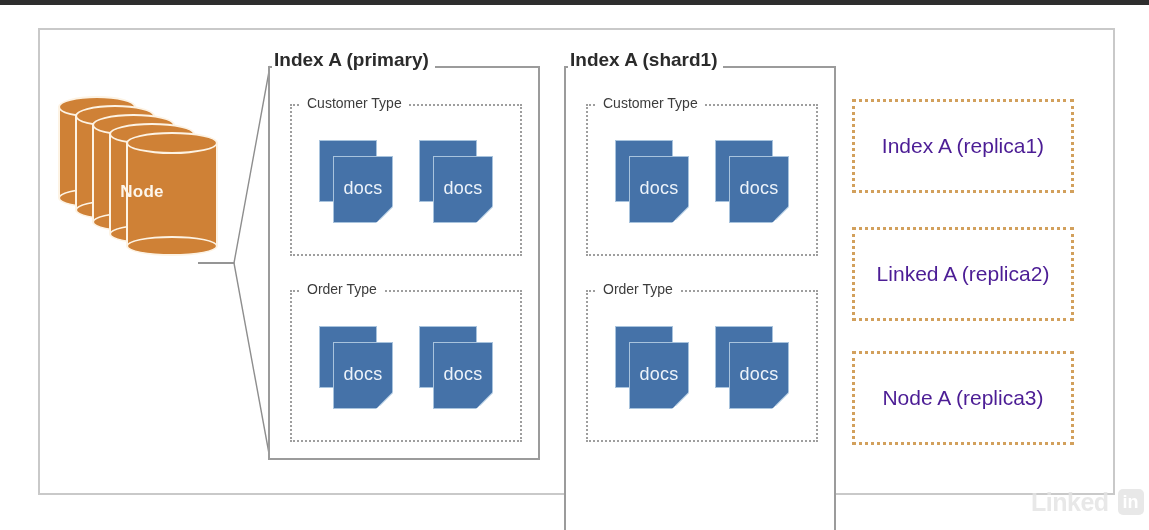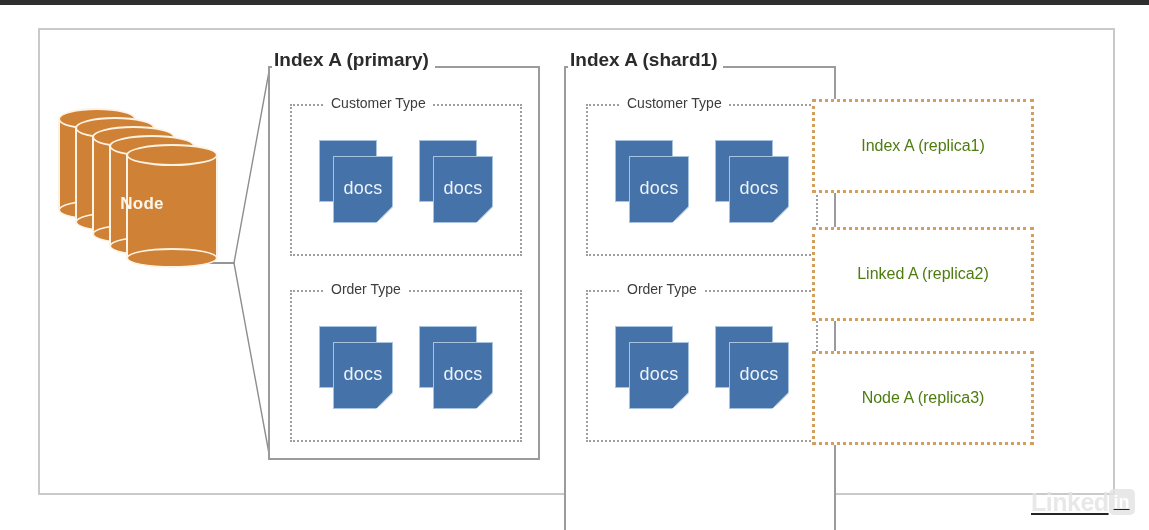--- a/index.html
+++ b/index.html
@@ -30,21 +30,21 @@
     left: 38px; top: 28px;
     width: 1077px; height: 467px;
     border: 2px solid #c9c9c9;
     background: #ffffff;
     box-sizing: border-box;
   }
 
   
   .node-stack {
     position: absolute;
-    left: 58px; top: 108px;
+    left: 58px; top: 96px;
     width: 168px; height: 148px;
   }
   .cyl {
     position: absolute;
     box-sizing: border-box;
   }
   .cyl .body {
     position: absolute;
     left: 0; top: 10px;
     width: 100%;
@@ -132,21 +132,20 @@
     position: absolute;
     top: -11px;
     left: 8px;
     background: #ffffff;
     padding: 0 7px;
     font-size: 14px;
     color: #3c3c3c;
     white-space: nowrap;
     line-height: 16px;
     z-index: 6;
-    margin-left: 24px;
   }
 
   .docs-row {
     position: absolute;
     left: 0; right: 0;
     top: 34px;
     display: flex;
     justify-content: center;
     gap: 26px;
   }
@@ -199,45 +198,44 @@
     font-size: 18px;
     letter-spacing: 0.2px;
     z-index: 4;
     padding-bottom: 3px;
     box-sizing: border-box;
   }
 
   
   .replica {
     position: absolute;
-    left: 812px;
+    left: 852px;
     width: 222px;
     height: 94px;
     border: 3px dotted #d2a05c;
     box-sizing: border-box;
     display: flex;
     align-items: center;
     justify-content: center;
-    font-size: 16px;
-    color: #4d7c0f;
+    font-size: 21px;
+    color: #4c1d95;
     background: #ffffff;
   }
   #replica-1 { top: 99px; }
   #replica-2 { top: 227px; }
   #replica-3 { top: 351px; }
 
   
   .watermark {
     position: absolute;
     left: 1031px; top: 489px;
     display: flex;
     align-items: center;
-    gap: 0;
+    gap: 9px;
     opacity: 0.85;
-    text-decoration: underline;
   }
   .watermark .wm-text {
     font-size: 25px;
     font-weight: bold;
     color: #e4e4e4;
     letter-spacing: -0.5px;
     line-height: 26px;
   }
   .watermark .wm-in {
     width: 26px; height: 26px;

